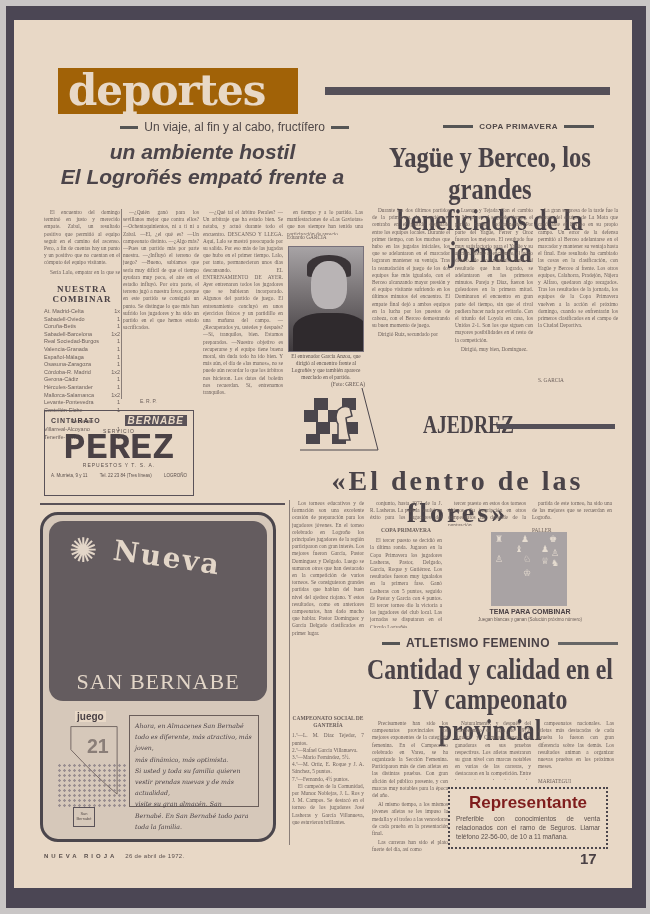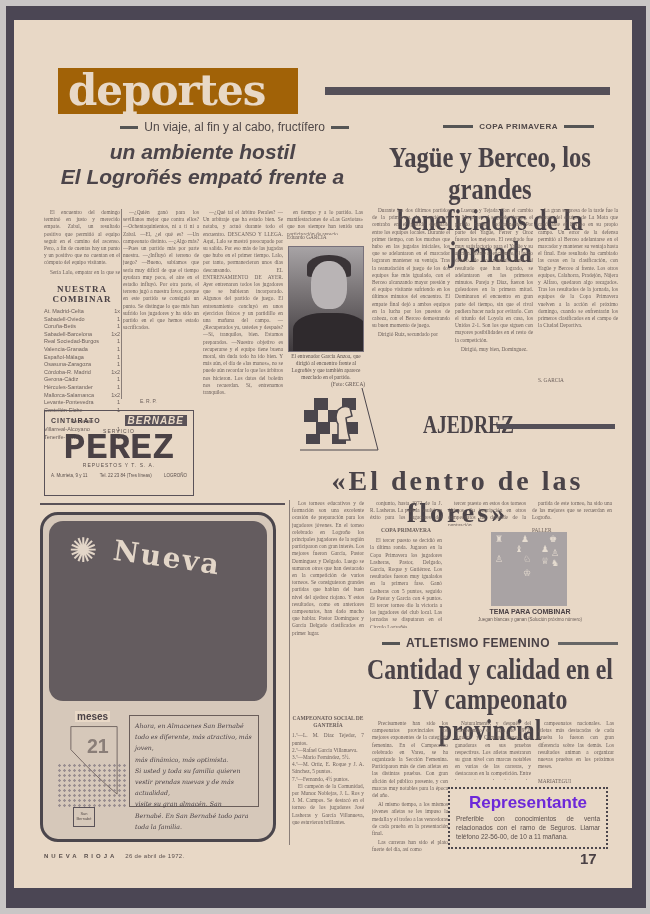--- a/index.html
+++ b/index.html
@@ -56,21 +56,21 @@
   .torneo { left: 290px; top: 465px; width: 335px; font-family:"Liberation Serif", serif; font-weight:bold; font-size:28px; color:#4a4348; text-align:center; letter-spacing:3px; }
 
   .chessboard { left: 491px; top: 532px; width: 76px; height: 74px; background:#a9a3a4; }
   .chessboard span { position:absolute; font-size:9px; color:#e6dcd0; }
   .tema { left: 470px; top: 608px; width: 120px; text-align:center; font-size:7px; font-weight:bold; color:#4a4145; }
   .tema-sub { left: 470px; top: 617px; width: 120px; text-align:center; font-size:4.5px; color:#6a5e5a; line-height:6px; }
 
   .atletismo { left: 382px; top: 636px; font-size:12px; font-weight:bold; color:#4a4145; letter-spacing:0.5px; }
 
   .ad-rep { left: 448px; top: 787px; width: 160px; height: 62px; border: 2px dotted #4b464c; padding: 3px 6px; text-align:center; }
-  .ad-rep .t { font-size:17px; font-weight:bold; color:#6d28d9; line-height:22px; }
+  .ad-rep .t { font-size:17px; font-weight:bold; color:#7f1d1d; line-height:22px; }
   .ad-rep .b { font-size:6.5px; line-height:9px; color:#5a4f4c; text-align:justify; }
 
   .footer { left: 44px; top: 853px; font-size:6px; color:#5a4f4c; letter-spacing:0.3px; }
   .footer b { letter-spacing:3px; margin-right:8px; }
   .pagenum { left: 580px; top: 850px; font-size:15px; font-weight:bold; color:#4a4145; }
 
   .vrule { position:absolute; width:1px; background:#8a7e78; }
   .hrule { position:absolute; height:1px; background:#8a7e78; }
 </style>
 </head>
@@ -326,22 +326,23 @@
 
 <div class="abs ad-rep">
   <div class="t">Representante</div>
   <div class="b">Preferible con conocimientos de venta relacionados con el ramo de Seguros. Llamar teléfono 22-56-00, de 10 a 11 mañana.</div>
 </div>
 
 <div class="abs ad-sb">
   <div class="dark">
     <div class="flower">✺</div>
     <div class="nueva">Nueva</div>
+    <div class="sanb">SAN BERNABE</div>
   </div>
-  <div class="marzo">meses</div>
+  <div class="marzo">juego</div>
   <svg class="calendar" width="56" height="90" viewBox="0 0 56 90" style="left:26px;top:208px;">
     <path d="M2 4 L54 4 L54 80 Q30 60 2 30 Z" fill="none" stroke="#6a5e5a" stroke-width="1"></path>
     <text x="20" y="34" font-size="22" font-family="Liberation Sans, sans-serif" font-weight="bold" fill="#8a7e78">21</text>
   </svg>
   <div class="leaves"></div>
   <div class="letter" id="sb-letter">
       <div>Ahora, en Almacenes San Bernabé</div>
       <div>todo es diferente, más atractivo, más joven,</div>
       <div>más dinámico, más optimista.</div>
       <div>Si usted y toda su familia quieren</div>

